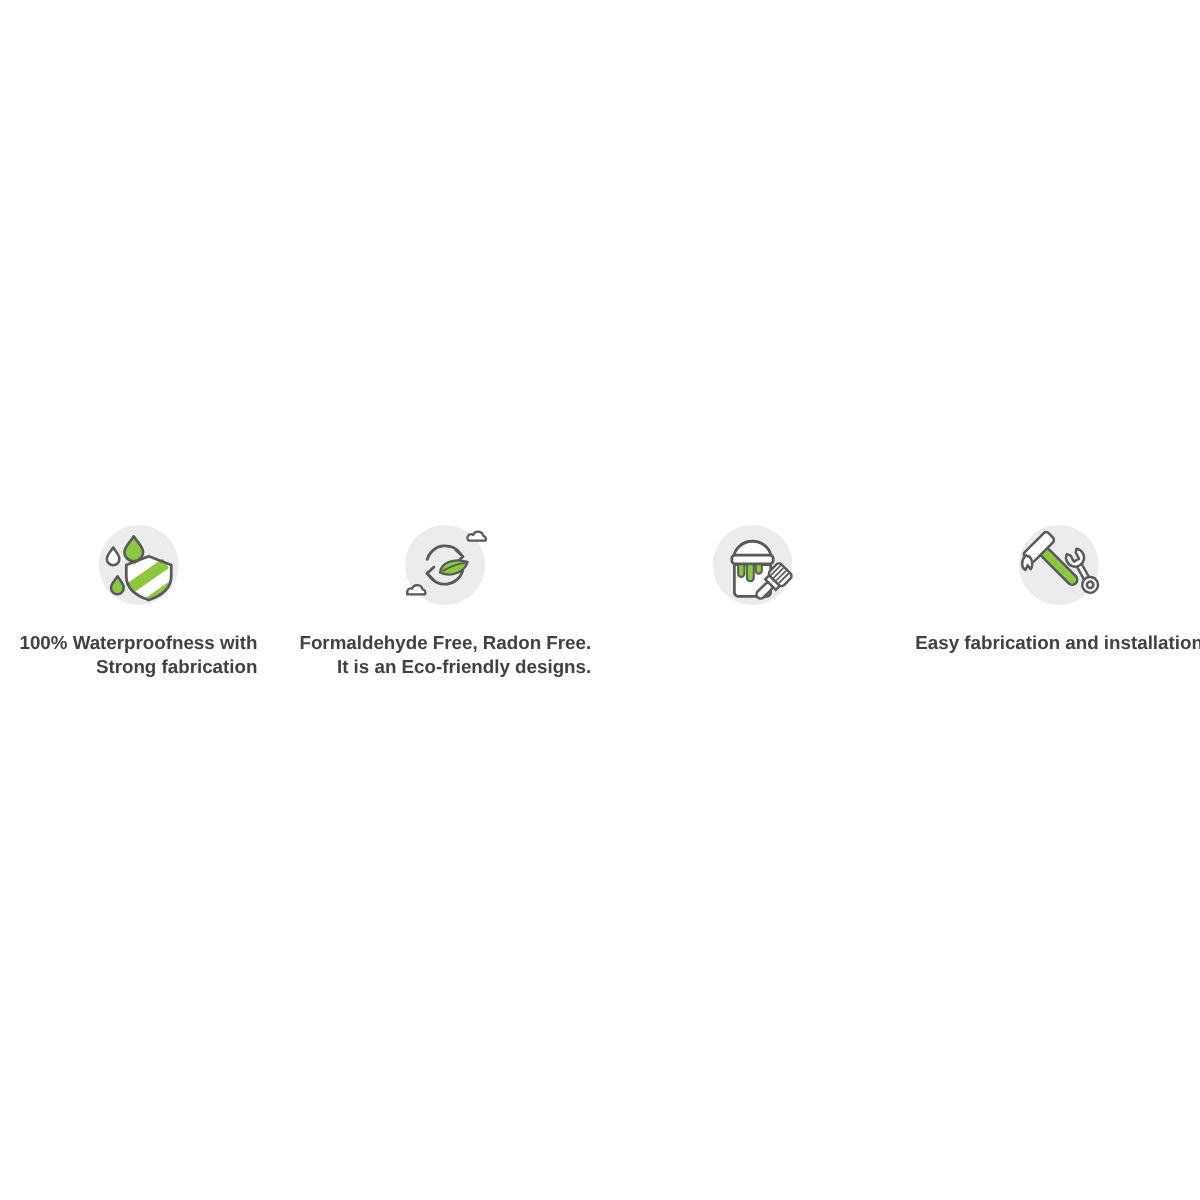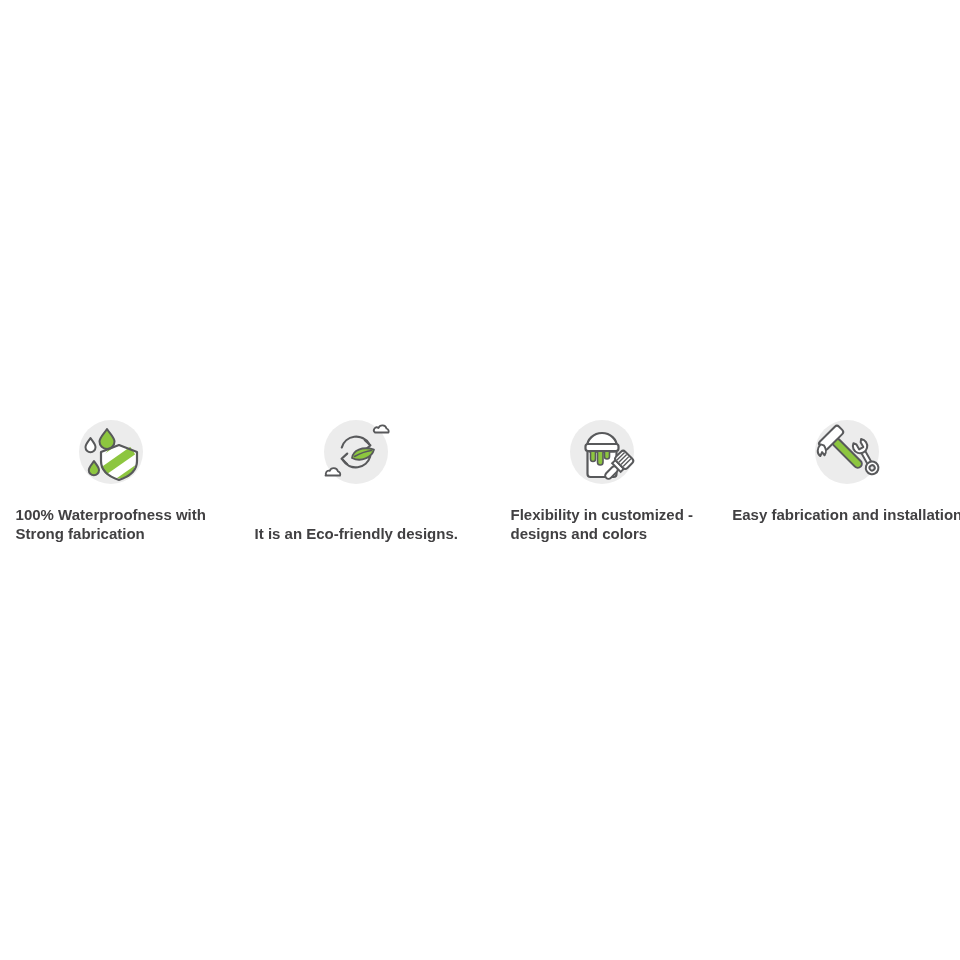--- a/index.html
+++ b/index.html
@@ -34,21 +34,21 @@
   .icon-wrap svg {
     display: block;
     overflow: visible;
   }
   .label {
     margin: 21px 0 0 0;
     font-size: 15px;
     font-weight: bold;
     line-height: 19px;
     color: #414042;
-    text-align: left;
+    text-align: right;
   }
   .label span { white-space: nowrap; }
 </style>
 </head>
 <body>
 
 <div class="features-band">
 
   <div class="feature">
     <div class="icon-wrap">
@@ -95,21 +95,21 @@
         </g>
 
         <path d="M28 38 C29 30.5 38 26 50 29.5 C48 37.5 37 42.5 28 38 Z" fill="#8dc63f" stroke="#58595b" stroke-width="1.8" stroke-linejoin="round"></path>
         <path d="M30.5 36.5 C36 33.5 42.5 31 47.5 30.5" fill="none" stroke="#58595b" stroke-width="1.5" stroke-linecap="round"></path>
 
         <path d="M51 12.5 L64.5 12.5 a3 3 0 0 0 -2.0 -4.0 a4.2 4.2 0 0 0 -8.0 -0.5 a2.8 2.8 0 0 0 -3.5 4.5 Z" fill="#ffffff" stroke="#58595b" stroke-width="1.8" stroke-linejoin="round"></path>
         <path d="M1.5 55.5 L16 55.5 a3 3 0 0 0 -2.1 -4.2 a4.3 4.3 0 0 0 -8.2 -0.4 a2.9 2.9 0 0 0 -3.2 4.6 Z" fill="#ffffff" stroke="#58595b" stroke-width="1.8" stroke-linejoin="round"></path>
       </svg>
     </div>
     <p class="label">
-      <br>
+      <span>Formaldehyde Free, Radon Free.</span><br>
       <span>It is an Eco-friendly designs.</span>
     </p>
   </div>
 
   <div class="feature">
     <div class="icon-wrap">
       <svg width="64" height="64" viewBox="0 0 64 64">
         <circle cx="32" cy="32" r="32" fill="#ececec"></circle>
 
         <path d="M17 27 A15 14 0 0 1 47 27" fill="#ffffff" stroke="#58595b" stroke-width="2.2" stroke-linecap="round"></path>
@@ -129,24 +129,20 @@
           <rect x="37" y="29.5" width="16" height="13" rx="3" fill="#ffffff" stroke="#58595b" stroke-width="2"></rect>
           <g stroke="#58595b" stroke-width="1.4">
             <line x1="40" y1="30.5" x2="40" y2="41.5"></line>
             <line x1="43" y1="30.5" x2="43" y2="41.5"></line>
             <line x1="46" y1="30.5" x2="46" y2="41.5"></line>
             <line x1="49" y1="30.5" x2="49" y2="41.5"></line>
           </g>
         </g>
       </svg>
     </div>
-    <p class="label">
-      <span>Flexibility in customized -</span><br>
-      <span>designs and colors</span>
-    </p>
   </div>
 
   <div class="feature">
     <div class="icon-wrap">
       <svg width="64" height="64" viewBox="0 0 64 64">
         <circle cx="32" cy="32" r="32" fill="#ececec"></circle>
 
         <g transform="rotate(-29 45 26)" stroke="#58595b" stroke-width="2" stroke-linejoin="round">
           <rect x="42.8" y="30.5" width="4.4" height="15" fill="#ffffff"></rect>
           <path d="M40.6 20.4 A7.2 7.2 0 1 0 49.4 20.4 L47.4 23 L47.4 28.5 L42.6 28.5 L42.6 23 Z" fill="#ffffff"></path>

